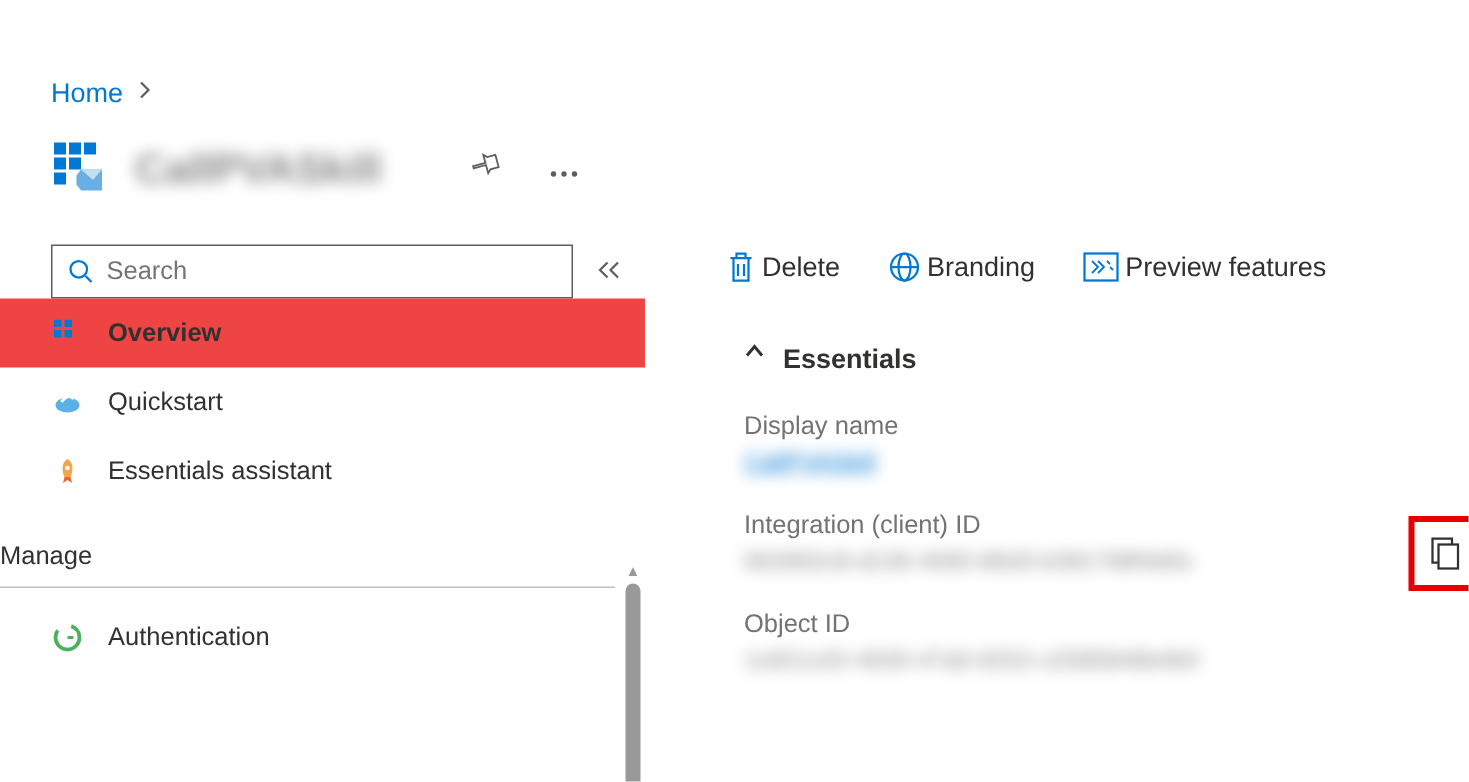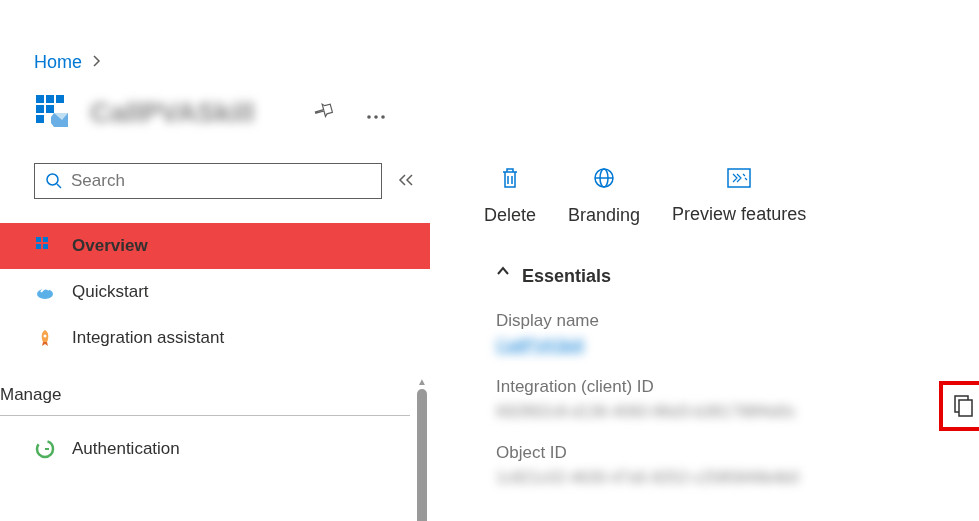--- a/index.html
+++ b/index.html
@@ -64,21 +64,20 @@
     .sidebar {
       width: 430px;
       padding-left: 34px;
       padding-right: 0;
       position: relative;
     }
     .search-row {
       display: flex;
       align-items: center;
       gap: 16px;
-      margin-bottom: 24px;
       padding-right: 10px;
     }
     .search-box {
       flex: 0 0 348px;
       display: flex;
       align-items: center;
       border: 1px solid #605e5c;
       padding: 6px 10px;
       height: 36px;
     }
@@ -166,24 +165,23 @@
     }
     .toolbar {
       display: flex;
       align-items: center;
       gap: 32px;
       margin-bottom: 40px;
     }
     .toolbar-item {
       display: flex;
       align-items: center;
-      gap: 16px;
+      gap: 4px;
       cursor: pointer;
       font-size: 18px;
-      flex-direction: column;
     }
     .essentials-header {
       display: flex;
       align-items: flex-start;
       gap: 12px;
       cursor: pointer;
       margin-bottom: 24px;
       padding-left: 12px;
     }
     .essentials-title {
@@ -302,21 +300,21 @@
         <span>Quickstart</span>
       </div>
       <div class="nav-item">
         <span class="nav-item-icon">
           <svg width="20" height="20" viewBox="0 0 20 20">
               <path d="M10 2 C14 4 14 10 12 14 L8 14 C6 10 6 4 10 2 Z" fill="#f7a349"></path>
               <circle cx="10" cy="8" r="1.5" fill="#fff"></circle>
               <path d="M8 14 L7 18 L10 16 L13 18 L12 14" fill="#e06a2c"></path>
             </svg>
         </span>
-        <span>Integration assistant</span>
+        <span>Essentials assistant</span>
       </div>
 
       <div class="section-header">Manage</div>
 
       <div class="nav-item">
         <span class="nav-item-icon">
           <svg width="20" height="20" viewBox="0 0 20 20">
               <circle cx="10" cy="10" r="8" stroke="#4eb05c" stroke-width="2.5" fill="none" stroke-dasharray="30 10"></circle>
               <path d="M10 10 L14 10" stroke="#4eb05c" stroke-width="2"></path>
             </svg>

